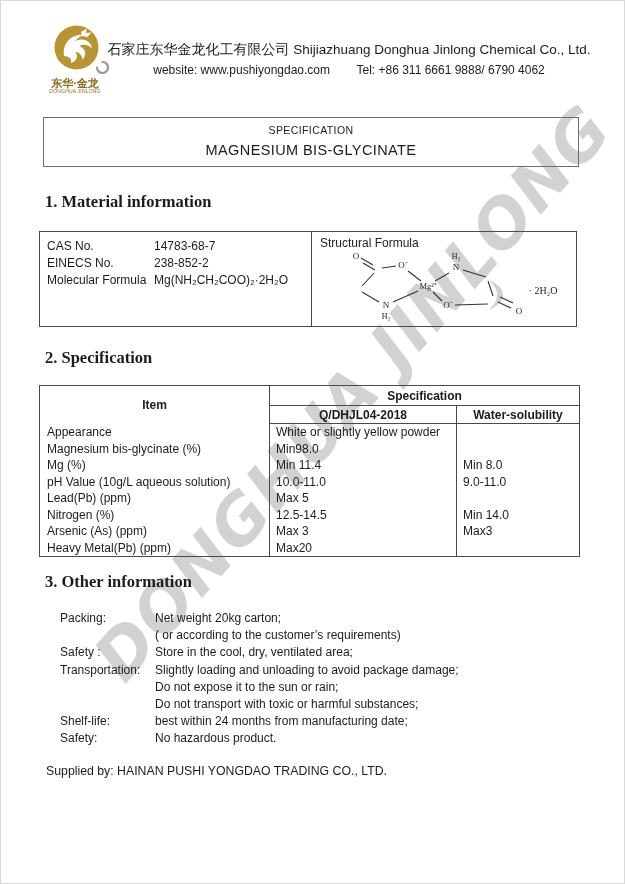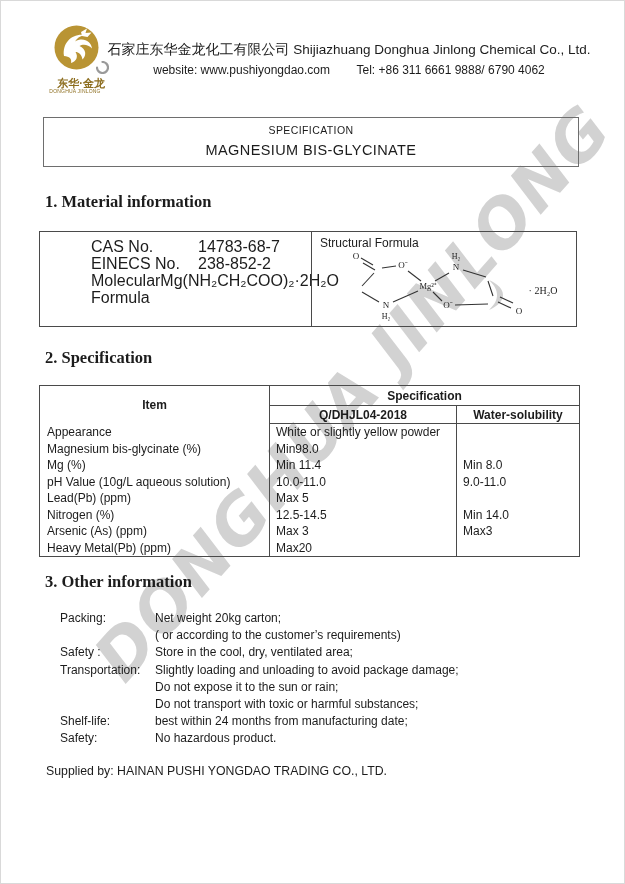--- a/index.html
+++ b/index.html
@@ -14,41 +14,41 @@
     transform:translate(-50%,-50%) rotate(-48.5deg);
     font-family:"DejaVu Sans", sans-serif;
     font-style:italic; font-weight:bold; font-size:66px; letter-spacing:2px;
     color:rgba(148,148,148,0.42); white-space:nowrap; pointer-events:none;
   }
   .wm-crescent { position:absolute; left:487px; top:279px; z-index:0; }
   
   .abs { position:absolute; z-index:1; }
   .logo-circle { left:53px; top:24px; }
   .logo-swirl  { left:95px; top:60px; }
-  .logo-cn { left:44px; top:75px; width:60px; text-align:right;
+  .logo-cn { left:44px; top:75px; width:60px; text-align:center;
              font-weight:bold; font-size:11px; color:#8d6e20; }
   .logo-en { left:44px; top:87px; width:60px; text-align:center;
              font-size:5px; color:#8d6e20; letter-spacing:0.2px; }
   .header-text { left:98px; top:40px; width:500px; text-align:center; }
   .hl1 { font-size:13.5px; white-space:nowrap; }
   .hl1 .cn { font-family:Liberation Sans, sans-serif; font-size:14px; }
   .hl2 { font-size:12px; margin-top:4px; white-space:nowrap; }
   .hl2 .gap { display:inline-block; width:20px; }
   
   .title-box { left:42px; top:116px; width:534px; height:48px;
                border:1px solid #6e6e6e; text-align:center; background:transparent; }
   .title-box .t1 { margin-top:6px; font-size:10.5px; letter-spacing:0.4px; }
   .title-box .t2 { margin-top:6px; font-size:14.5px; letter-spacing:0.4px; }
   
   .h-serif { font-family:"Liberation Serif", serif; font-weight:bold; font-size:16.5px; }
   
   .mat-table { left:38px; top:230px; width:538px; height:96px;
                border:1px solid #4a4a4a; display:flex; box-sizing:border-box; background:transparent; }
   .mat-left  { width:271px; padding:6px 0 0 7px; box-sizing:border-box; }
-  .mat-row   { display:flex; line-height:17px; font-size:16px;margin-left:44px; }
+  .mat-row   { display:flex; line-height:17px; font-size:12px; }
   .mat-label { width:107px; }
   .mat-right { flex:1; border-left:1px solid #4a4a4a; padding:4px 0 0 8px;
                box-sizing:border-box; position:relative; font-size:12px; }
   .structure-svg { position:absolute; left:4px; top:17px; }
   .structure-svg text { font-family:"Liberation Serif", serif; fill:#222; }
   
   .spec-table { position:absolute; z-index:1; left:38px; top:384px; width:540px;
                 border-collapse:collapse; table-layout:fixed; font-size:12px; }
   .spec-table, .spec-table tr, .spec-table td { border-color:#4a4a4a; }
   .spec-table { border:1px solid #4a4a4a; }

